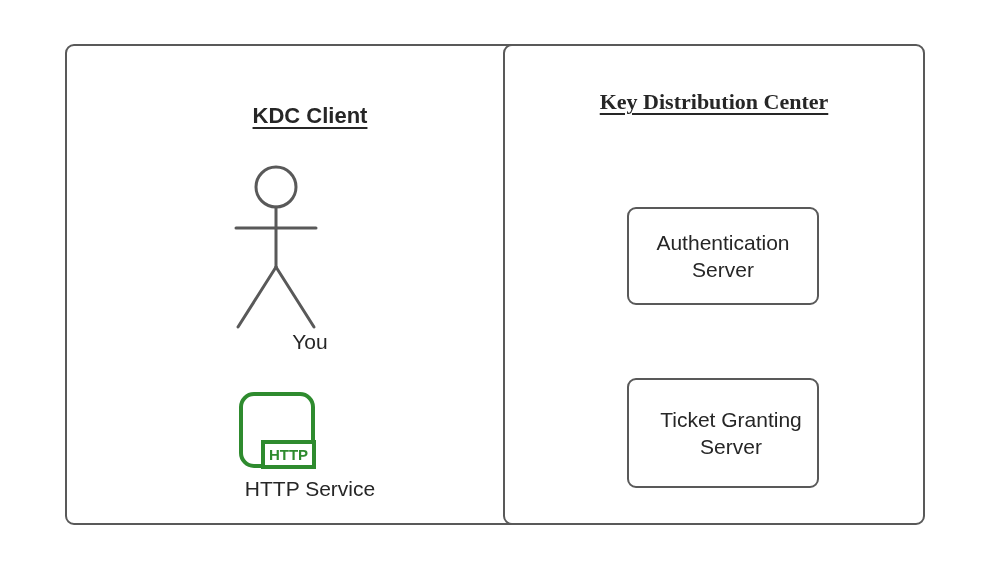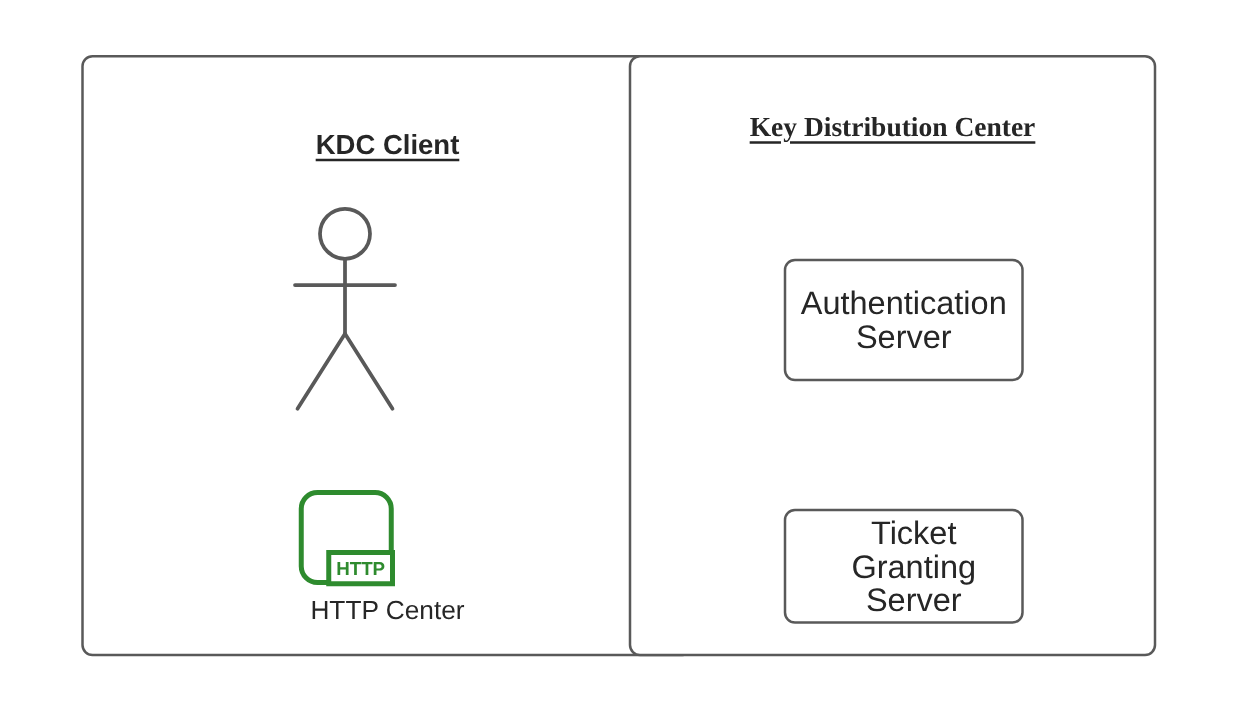--- a/index.html
+++ b/index.html
@@ -80,54 +80,55 @@
     position: absolute;
     left: 122px;
     width: 192px;
     border: 2px solid var(--border);
     border-radius: 9px;
     background: var(--panel-bg);
     display: flex;
     align-items: center;
     justify-content: center;
     text-align: center;
-    font-size: 26px;
+    font-size: 21px;
     line-height: 27px;
     color: var(--text);
     padding: 6px;
   }
   .server-auth { top: 161px; height: 98px; }
-  .server-tgs  { top: 361px; height: 92px; padding-left: 22px; }
+  .server-tgs  { top: 332px; height: 110px; padding-left: 22px; }
 </style>
 </head>
 <body>
 
 <div class="canvas">
 
   <section class="panel panel-left">
     <h2 class="panel-title"><span class="underlined">KDC Client</span></h2>
 
     <svg class="actor-svg" width="90" height="166" viewBox="0 0 90 166">
       <g stroke="#595959" stroke-width="3" fill="none" stroke-linecap="round">
         <circle cx="45" cy="22" r="20"></circle>
         <line x1="45" y1="42" x2="45" y2="102"></line>
         <line x1="5" y1="63" x2="85" y2="63"></line>
         <line x1="45" y1="102" x2="7" y2="162"></line>
         <line x1="45" y1="102" x2="83" y2="162"></line>
       </g>
     </svg>
 
+    <div class="diagram-label label-you">You</div>
 
     <svg class="http-svg" width="80" height="80" viewBox="0 0 80 80">
       <rect x="4" y="4" width="72" height="72" rx="13" fill="#ffffff" stroke="#2e8b2e" stroke-width="4"></rect>
       <rect x="26" y="52" width="51" height="25" fill="#ffffff" stroke="#2e8b2e" stroke-width="4"></rect>
       <text x="51.5" y="70" text-anchor="middle" font-family="Liberation Sans, sans-serif" font-size="15" font-weight="bold" fill="#2e8b2e">HTTP</text>
     </svg>
 
-    <div class="diagram-label label-service">HTTP Center</div>
+    <div class="diagram-label label-service">HTTP Service</div>
   </section>
 
   <section class="panel panel-right">
     <h2 class="panel-title"><span class="underlined">Key Distribution Center</span></h2>
 
     <div class="server-box server-auth">
       <span>Authentication Server</span>
     </div>
 
     <div class="server-box server-tgs">

